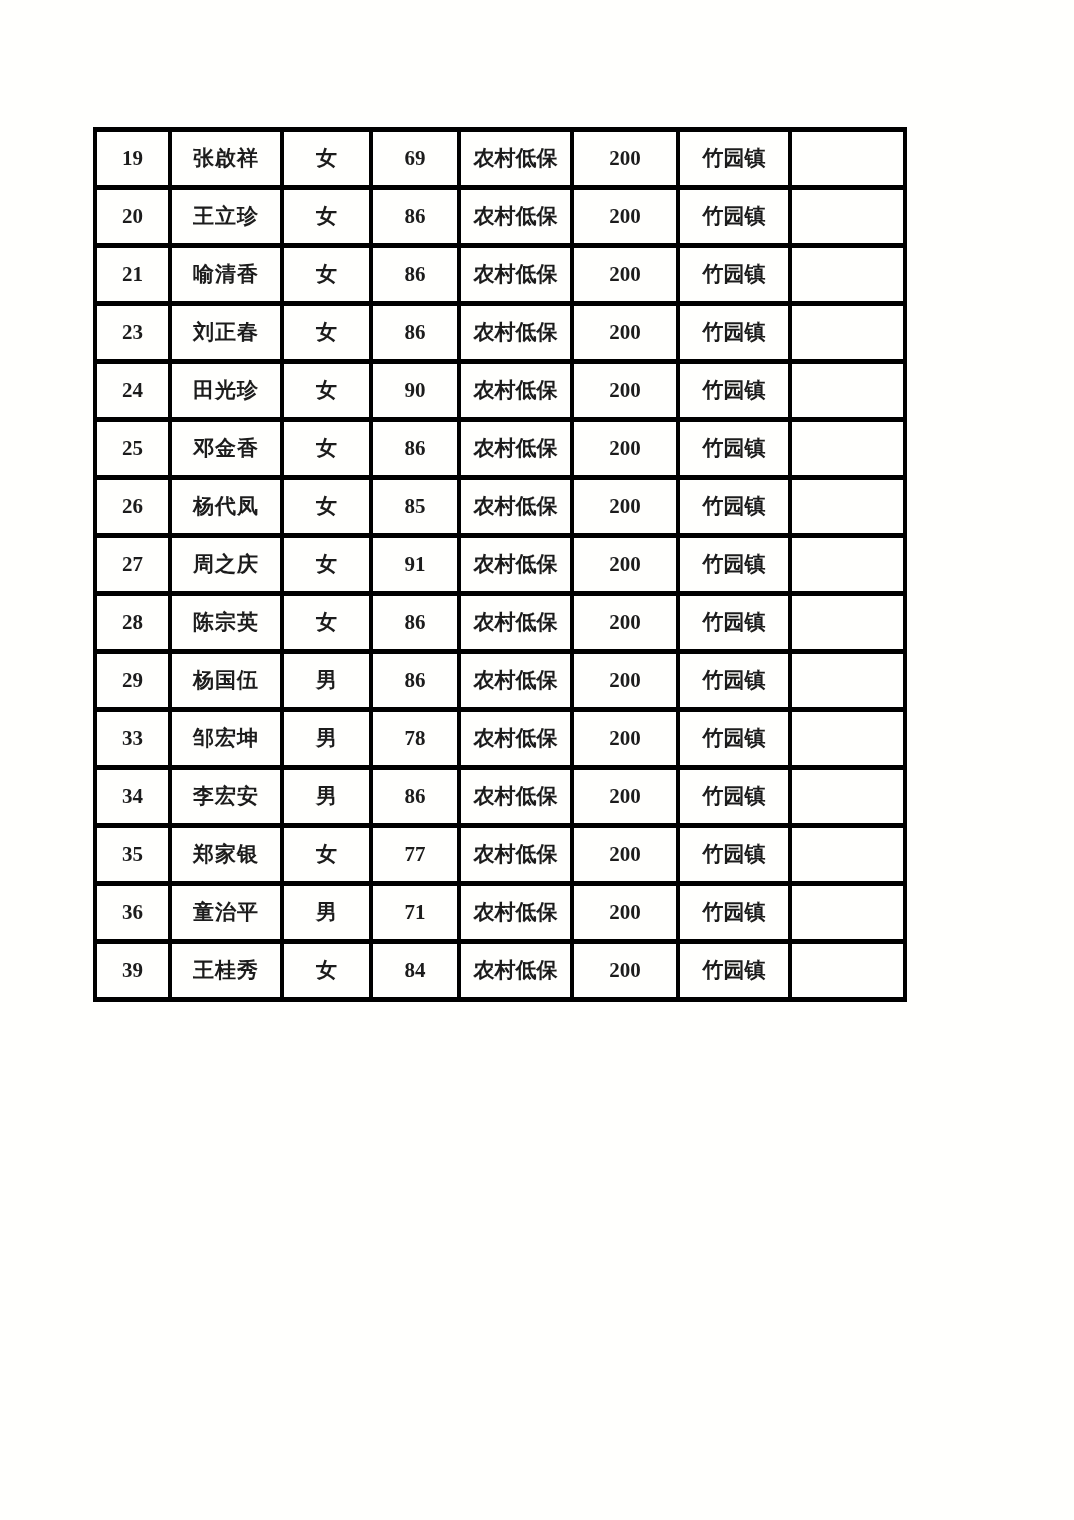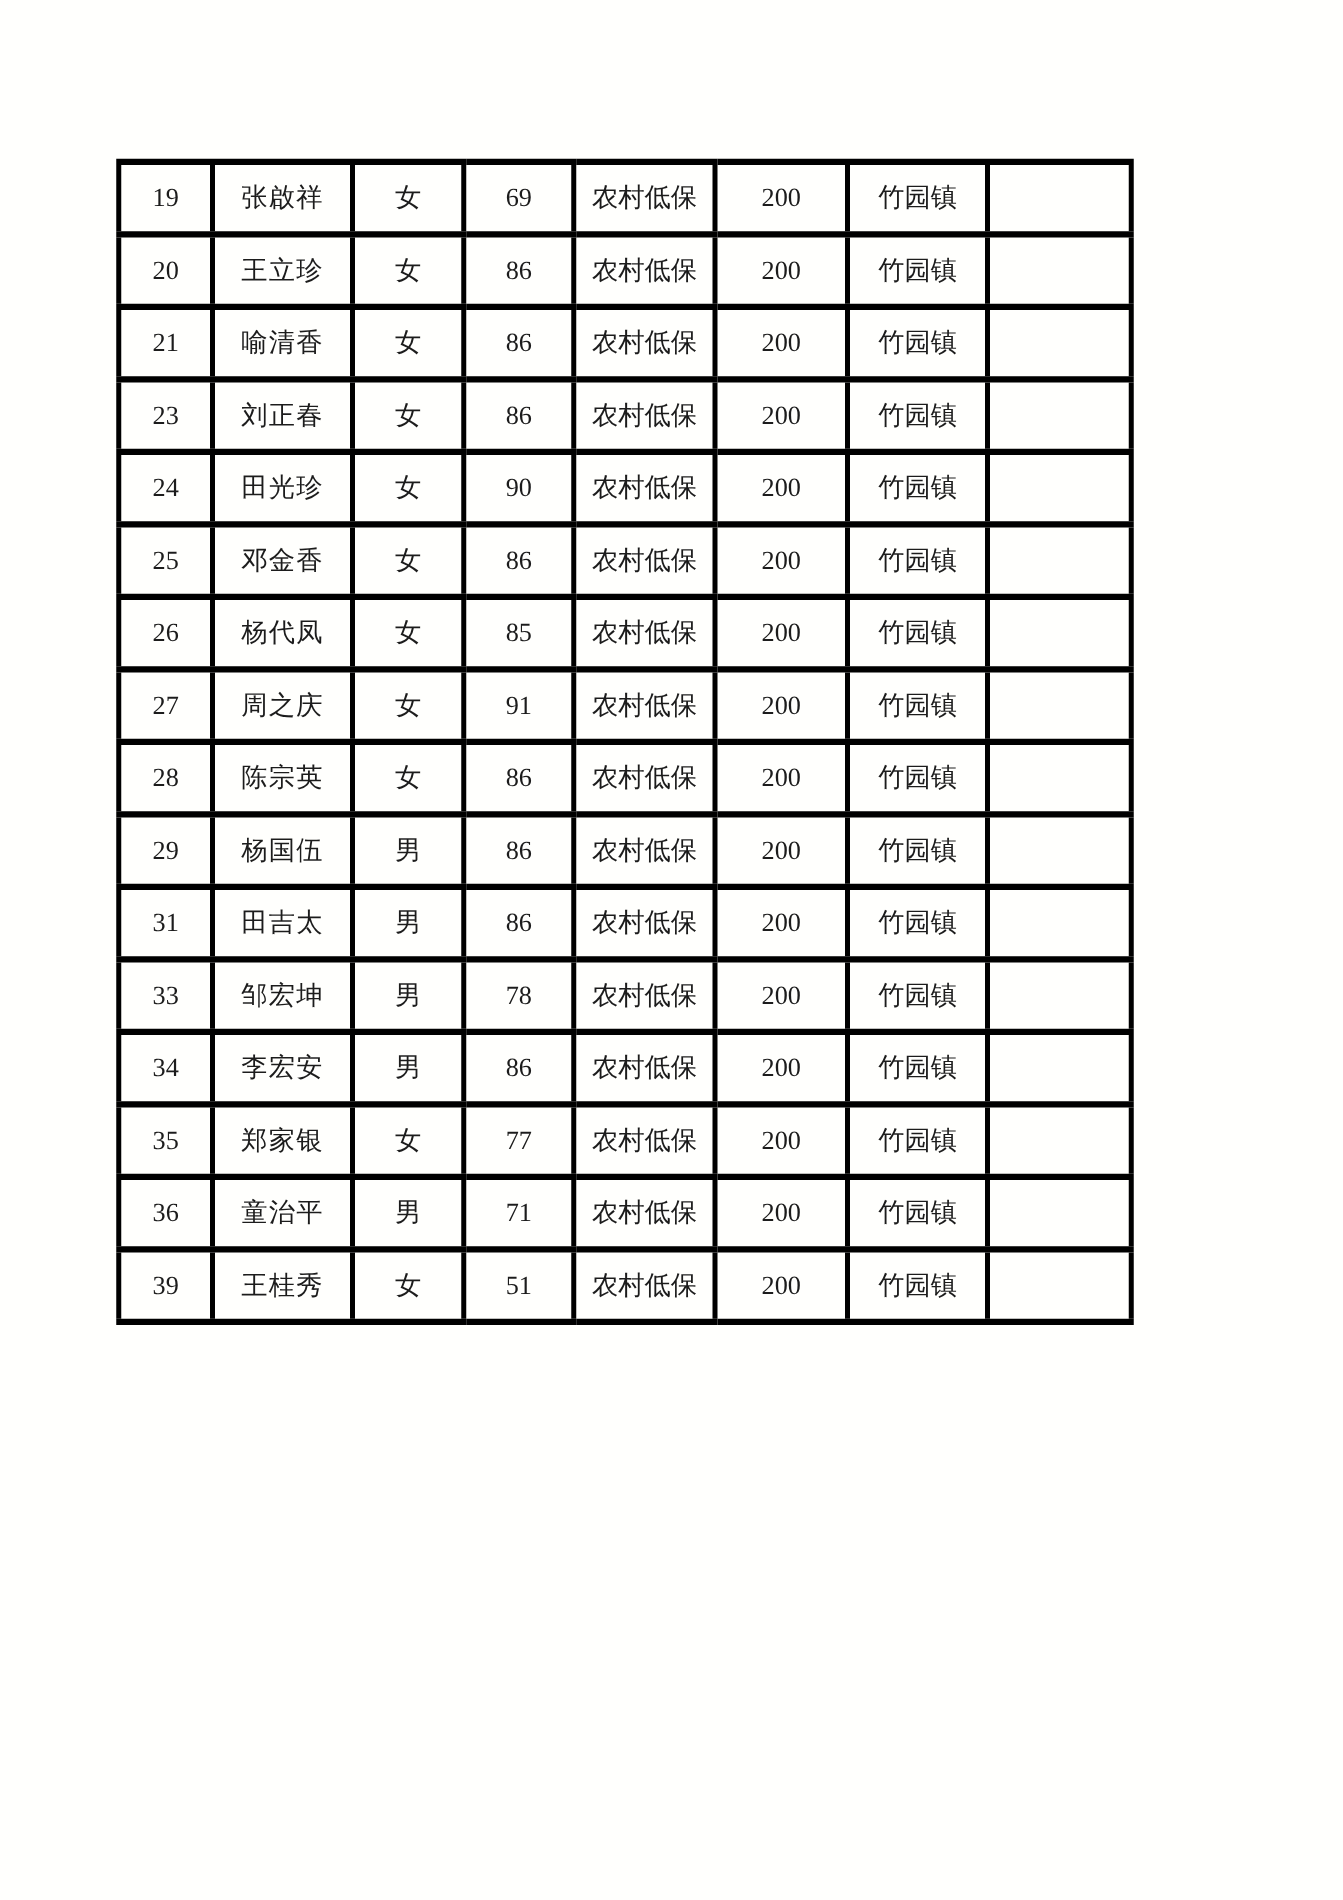--- a/index.html
+++ b/index.html
@@ -12,20 +12,21 @@
     position: relative;
     background: #fffffd;
     font-family: "Liberation Serif", "DejaVu Serif", serif;
     color: #1c1c1c;
   }
   .page {
     position: absolute;
     left: 0; top: 0;
     width: 934px;
     height: 1520px;
+    font-weight: bold;
   }
   table.welfare {
     position: absolute;
     left: 93px;
     top: 127px;
     width: 810px;
     border-collapse: collapse;
     table-layout: fixed;
   }
   table.welfare td {
@@ -163,30 +164,20 @@
           <td class="index">29</td>
           <td class="name">杨国伍</td>
           <td class="gender">男</td>
           <td class="age">86</td>
           <td class="category">农村低保</td>
           <td class="amount">200</td>
           <td class="town">竹园镇</td>
           <td class="note"></td>
         </tr>
         <tr>
-          <td class="index">31</td>
-          <td class="name">田吉太</td>
-          <td class="gender">男</td>
-          <td class="age">86</td>
-          <td class="category">农村低保</td>
-          <td class="amount">200</td>
-          <td class="town">竹园镇</td>
-          <td class="note"></td>
-        </tr>
-        <tr>
           <td class="index">33</td>
           <td class="name">邹宏坤</td>
           <td class="gender">男</td>
           <td class="age">78</td>
           <td class="category">农村低保</td>
           <td class="amount">200</td>
           <td class="town">竹园镇</td>
           <td class="note"></td>
         </tr>
         <tr>
@@ -216,21 +207,21 @@
           <td class="age">71</td>
           <td class="category">农村低保</td>
           <td class="amount">200</td>
           <td class="town">竹园镇</td>
           <td class="note"></td>
         </tr>
         <tr>
           <td class="index">39</td>
           <td class="name">王桂秀</td>
           <td class="gender">女</td>
-          <td class="age">51</td>
+          <td class="age">84</td>
           <td class="category">农村低保</td>
           <td class="amount">200</td>
           <td class="town">竹园镇</td>
           <td class="note"></td>
         </tr>
       </tbody>
   </table>
 </div>
 
 </body></html>

